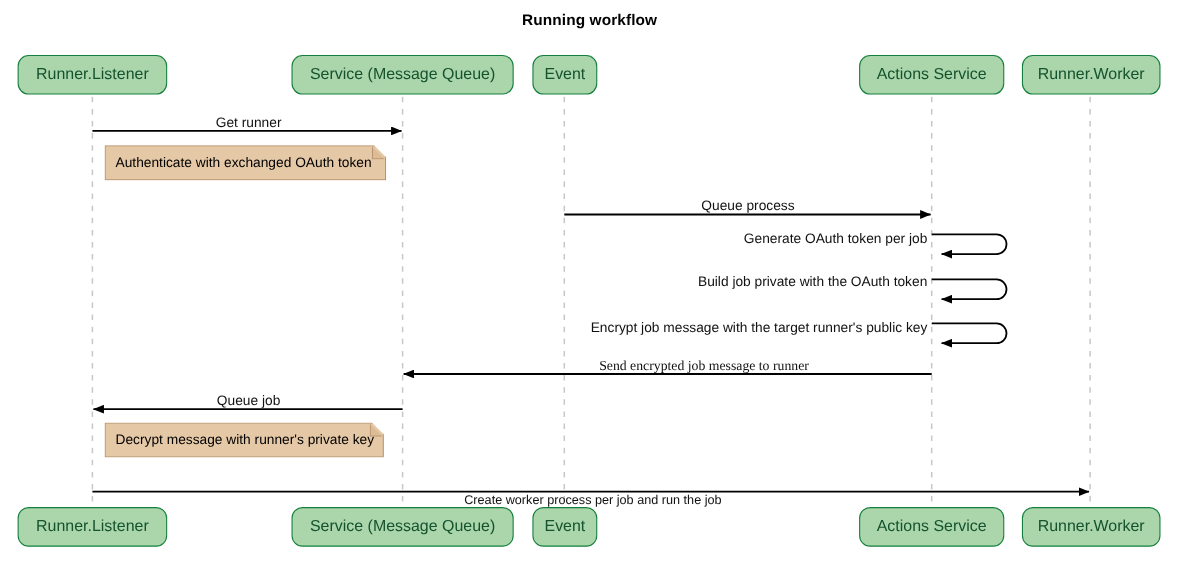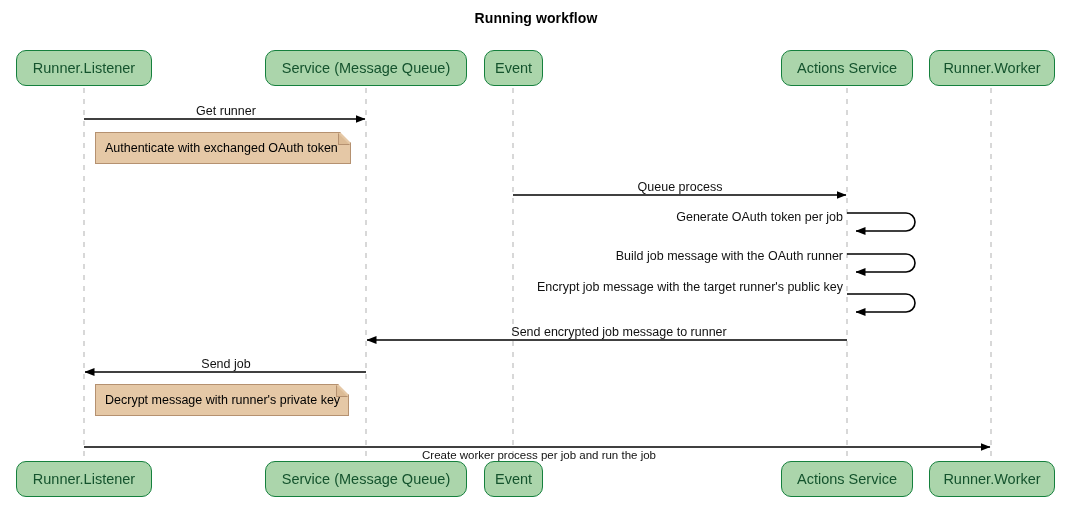--- a/index.html
+++ b/index.html
@@ -135,20 +135,20 @@
       <div class="participant" style="left: 929px; top: 461px; width: 126px;">Runner.Worker</div>
     </div>
   <div id="notes-layer">
       <div class="note" style="left: 95px; top: 132px; width: 256px;"><span>Authenticate with exchanged OAuth token</span><span class="note-fold"></span></div>
       <div class="note" style="left: 95px; top: 384px; width: 254px;"><span>Decrypt message with runner's private key</span><span class="note-fold"></span></div>
     </div>
   <div id="labels-layer">
       <div class="msg-label center" style="left: 226px; top: 104px;">Get runner</div>
       <div class="msg-label center" style="left: 680px; top: 180px;">Queue process</div>
       <div class="msg-label right" style="left: 843px; top: 210px;">Generate OAuth token per job</div>
-      <div class="msg-label right" style="left: 843px; top: 249px;">Build job message with the OAuth runner</div>
-      <div class="msg-label right" style="left: 843px; top: 280px;">Encrypt job message with the target runner's public key</div>
-      <div class="msg-label center" style="left: 619px; top: 325px;">Send encrypted job message to runner</div>
-      <div class="msg-label center" style="left: 226px; top: 357px;">Send job</div>
+      <div class="msg-label right" style="left: 843px; top: 249px;">Build job private with the OAuth token</div>
+      <div class="msg-label right" style="left: 843px; top: 291px;">Encrypt job message with the target runner's public key</div>
+      <div class="msg-label center" style="left: 640px; top: 325px; font-family: Liberation Serif, serif;">Send encrypted job message to runner</div>
+      <div class="msg-label center" style="left: 226px; top: 357px;">Queue job</div>
       <div class="msg-label center small" style="left: 539px; top: 432px;">Create worker process per job and run the job</div>
     </div>
 
 </div>
 
 </body></html>

